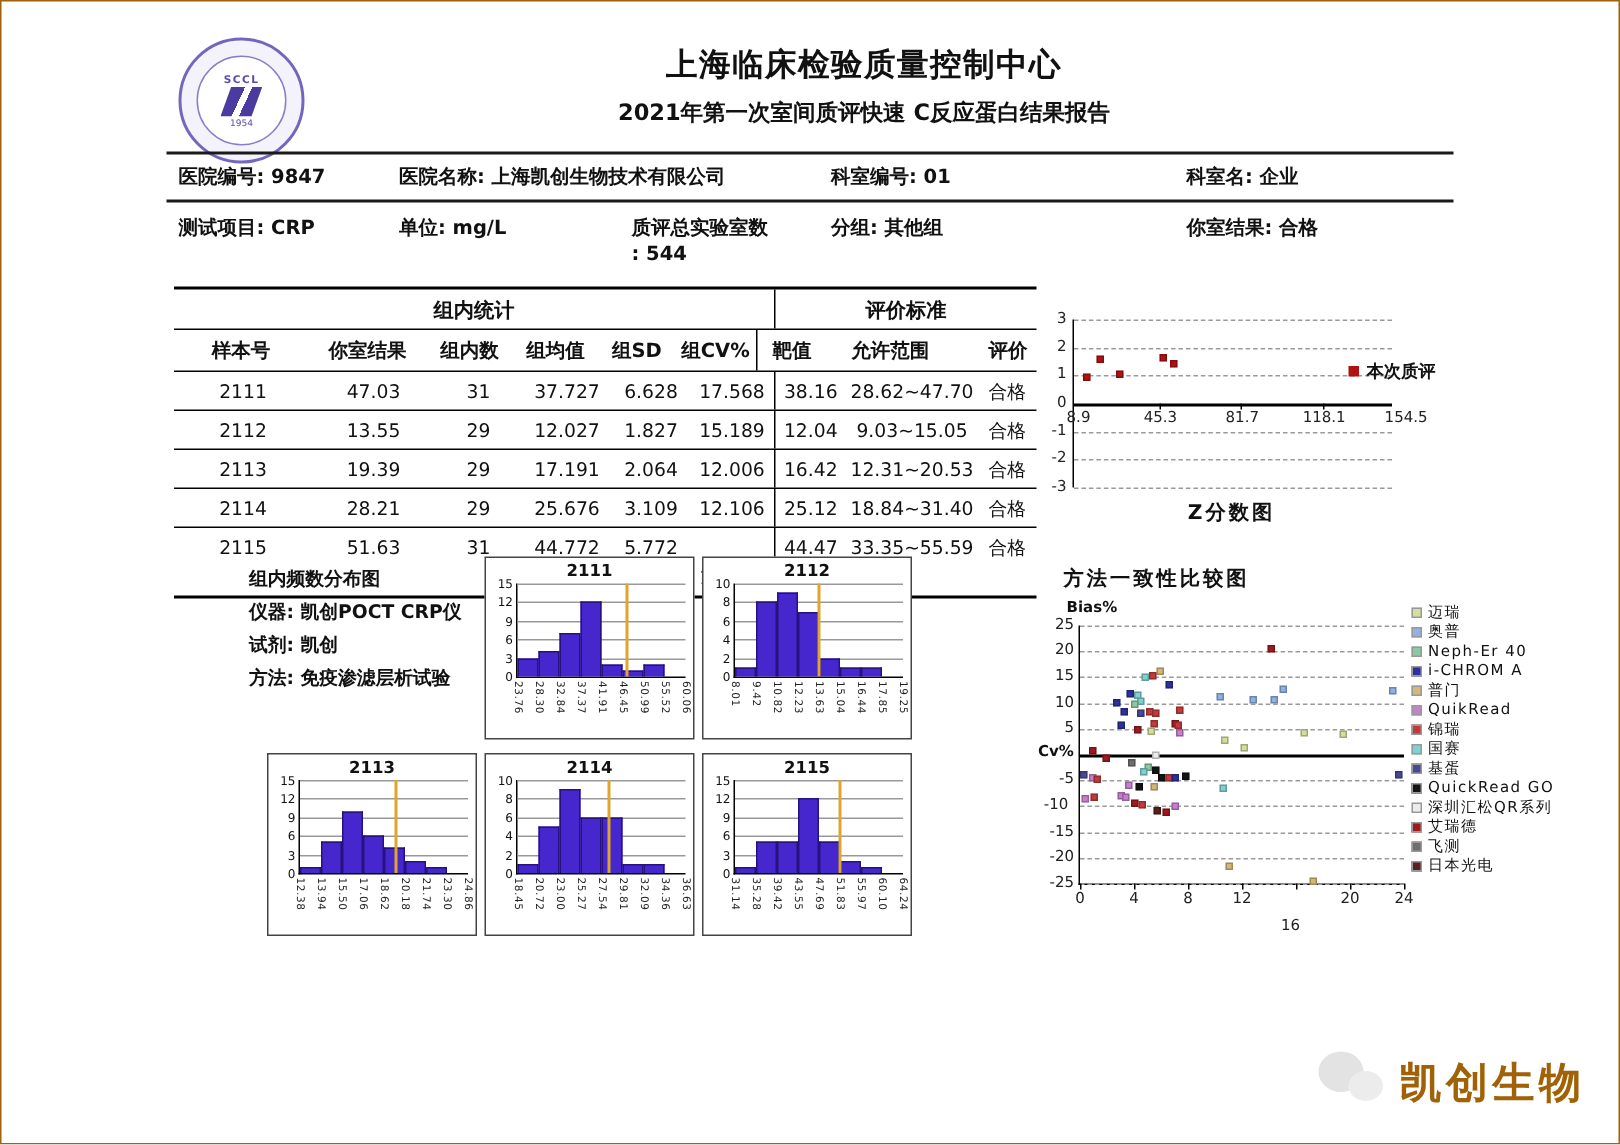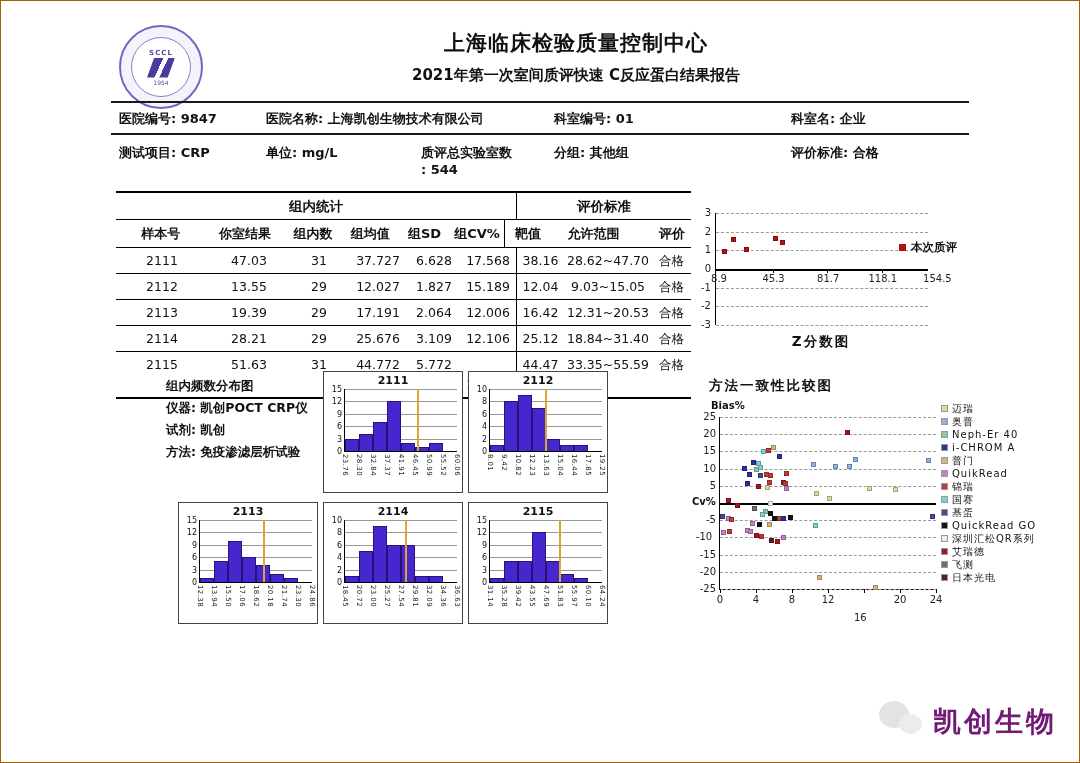--- a/index.html
+++ b/index.html
@@ -80,21 +80,21 @@
   #m-legend{position:absolute;left:252px;top:26px;width:134px;}
   .lg-item{display:flex;margin:0 0 1px 0;}
   .lg-sq{width:7px;height:7px;margin:2px 4px 0 0;flex-shrink:0;border:1px solid #999;box-sizing:border-box;}
   .lg-tx{font-size:10px;line-height:12px;letter-spacing:1px;word-break:break-all;width:86px;}
 
   
   #footer{position:absolute;left:876px;top:694px;width:200px;height:52px;}
   .wx-icon{position:absolute;left:0;top:4px;width:52px;height:44px;}
   .wx-big{position:absolute;left:2px;top:2px;width:30px;height:27px;border-radius:50%;background:#e3e3e3;}
   .wx-small{position:absolute;left:22px;top:15px;width:23px;height:20px;border-radius:50%;background:#ececec;}
-  .brand{position:absolute;left:56px;top:8px;font-size:28px;font-weight:bold;color:#701a75;
+  .brand{position:absolute;left:56px;top:8px;font-size:28px;font-weight:bold;color:#a16207;
          letter-spacing:3px;text-shadow:0 1px 0 #fff;}
 </style>
 </head>
 <body>
 
 <div class="page">
 
   <div class="seal">
     <div class="seal-inner">
       <div class="seal-sccl">SCCL</div>
@@ -111,21 +111,21 @@
       <div class="info-cell" style="left: 118px;">医院编号: 9847</div>
       <div class="info-cell" style="left: 265px;">医院名称: 上海凯创生物技术有限公司</div>
       <div class="info-cell" style="left: 553px;">科室编号: 01</div>
       <div class="info-cell" style="left: 790px;">科室名: 企业</div>
     </div>
   <div id="info-row-2">
       <div class="info-cell" style="left: 118px;">测试项目: CRP</div>
       <div class="info-cell" style="left: 265px;">单位: mg/L</div>
       <div class="info-cell" style="left: 420px; white-space: normal; width: 120px;"><span>质评总实验室数</span><br><span>: 544</span></div>
       <div class="info-cell" style="left: 553px;">分组: 其他组</div>
-      <div class="info-cell" style="left: 790px;">评价标准: 合格</div>
+      <div class="info-cell" style="left: 790px;">你室结果: 合格</div>
     </div>
 
   <div id="qc-table">
       <div class="t-row t-group">
         <div class="t-cell" style="width: 400px;">组内统计</div>
         <div class="t-cell sep" style="width: 175px;">评价标准</div>
       </div>
       <div class="t-row t-headrow">
         <div class="t-cell" style="width: 92px;">样本号</div>
         <div class="t-cell" style="width: 82px;">你室结果</div>

